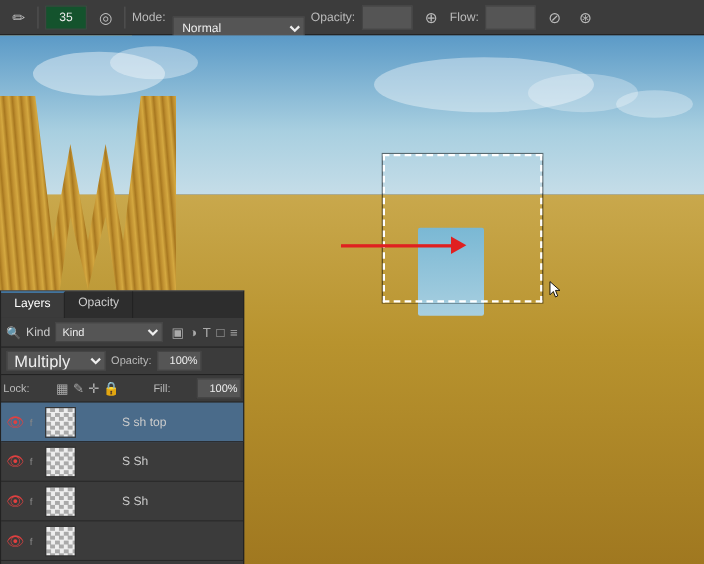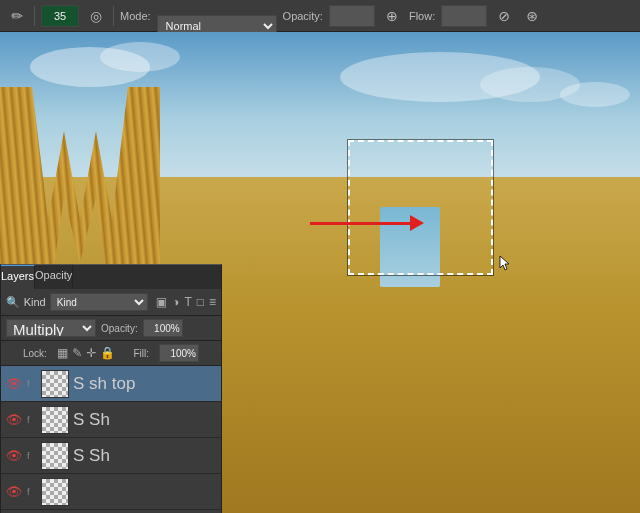--- a/index.html
+++ b/index.html
@@ -231,21 +231,21 @@
       border-top: 1px solid #555;
     }
 
     
     #panel-tabs {
       display: flex;
       background: #2d2d2d;
       height: 24px;
     }
     .panel-tab {
-      padding: 4px 0;
+      padding: 4px 12px;
       font-size: 11px;
       cursor: pointer;
       color: #ccc;
       border-right: 1px solid #222;
     }
     .panel-tab.active {
       background: #3b3b3b;
       color: #fff;
       border-top: 1px solid #4a9ade;
     }
@@ -311,22 +311,22 @@
       color: #eee;
       font-size: 10px;
       padding: 0 2px;
       text-align: right;
     }
 
     
     #lock-row {
       display: flex;
       align-items: center;
-      padding: 3px 22px;
-      gap: 10px;
+      padding: 3px 2px;
+      gap: 24px;
       border-bottom: 1px solid #222;
     }
     .lock-label { font-size: 10px; color: #bbb; }
     .lock-icons { display: flex; gap: 4px; }
     .lock-icon-sm { font-size: 12px; color: #aaa; }
     .fill-label { font-size: 10px; color: #bbb; margin-left: auto; }
     .fill-input {
       height: 18px;
       width: 40px;
       background: #555;
@@ -366,23 +366,24 @@
     .layer-thumb {
       width: 28px;
       height: 28px;
       background: #555;
       border: 1px solid #333;
       flex-shrink: 0;
       position: relative;
       overflow: hidden;
     }
     .layer-name {
-      font-size: 17px;
+      font-size: 11px;
       color: #ccc;
       flex: 1;
+      margin-left: 38px;
     }
     .thumb-checker-light {
       background: repeating-conic-gradient(#aaa 0% 25%, #eee 0% 50%) 0 0 / 8px 8px;
     }
   </style>
 </head>
 <body>
 
 <div id="toolbar">
   <span class="tool-icon">✏</span>

